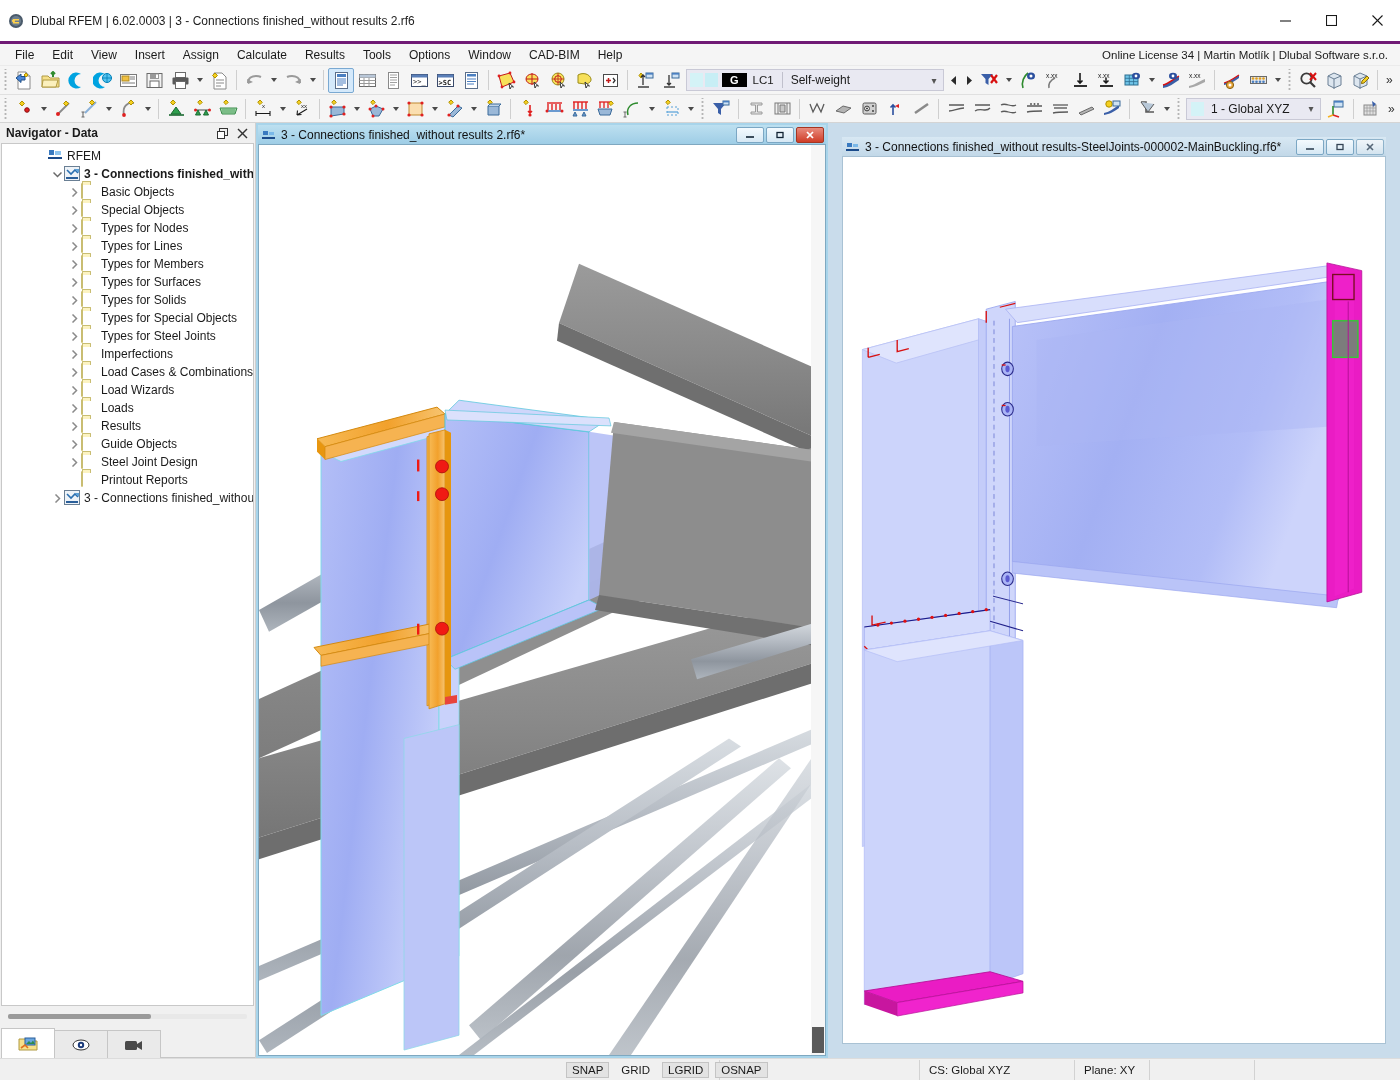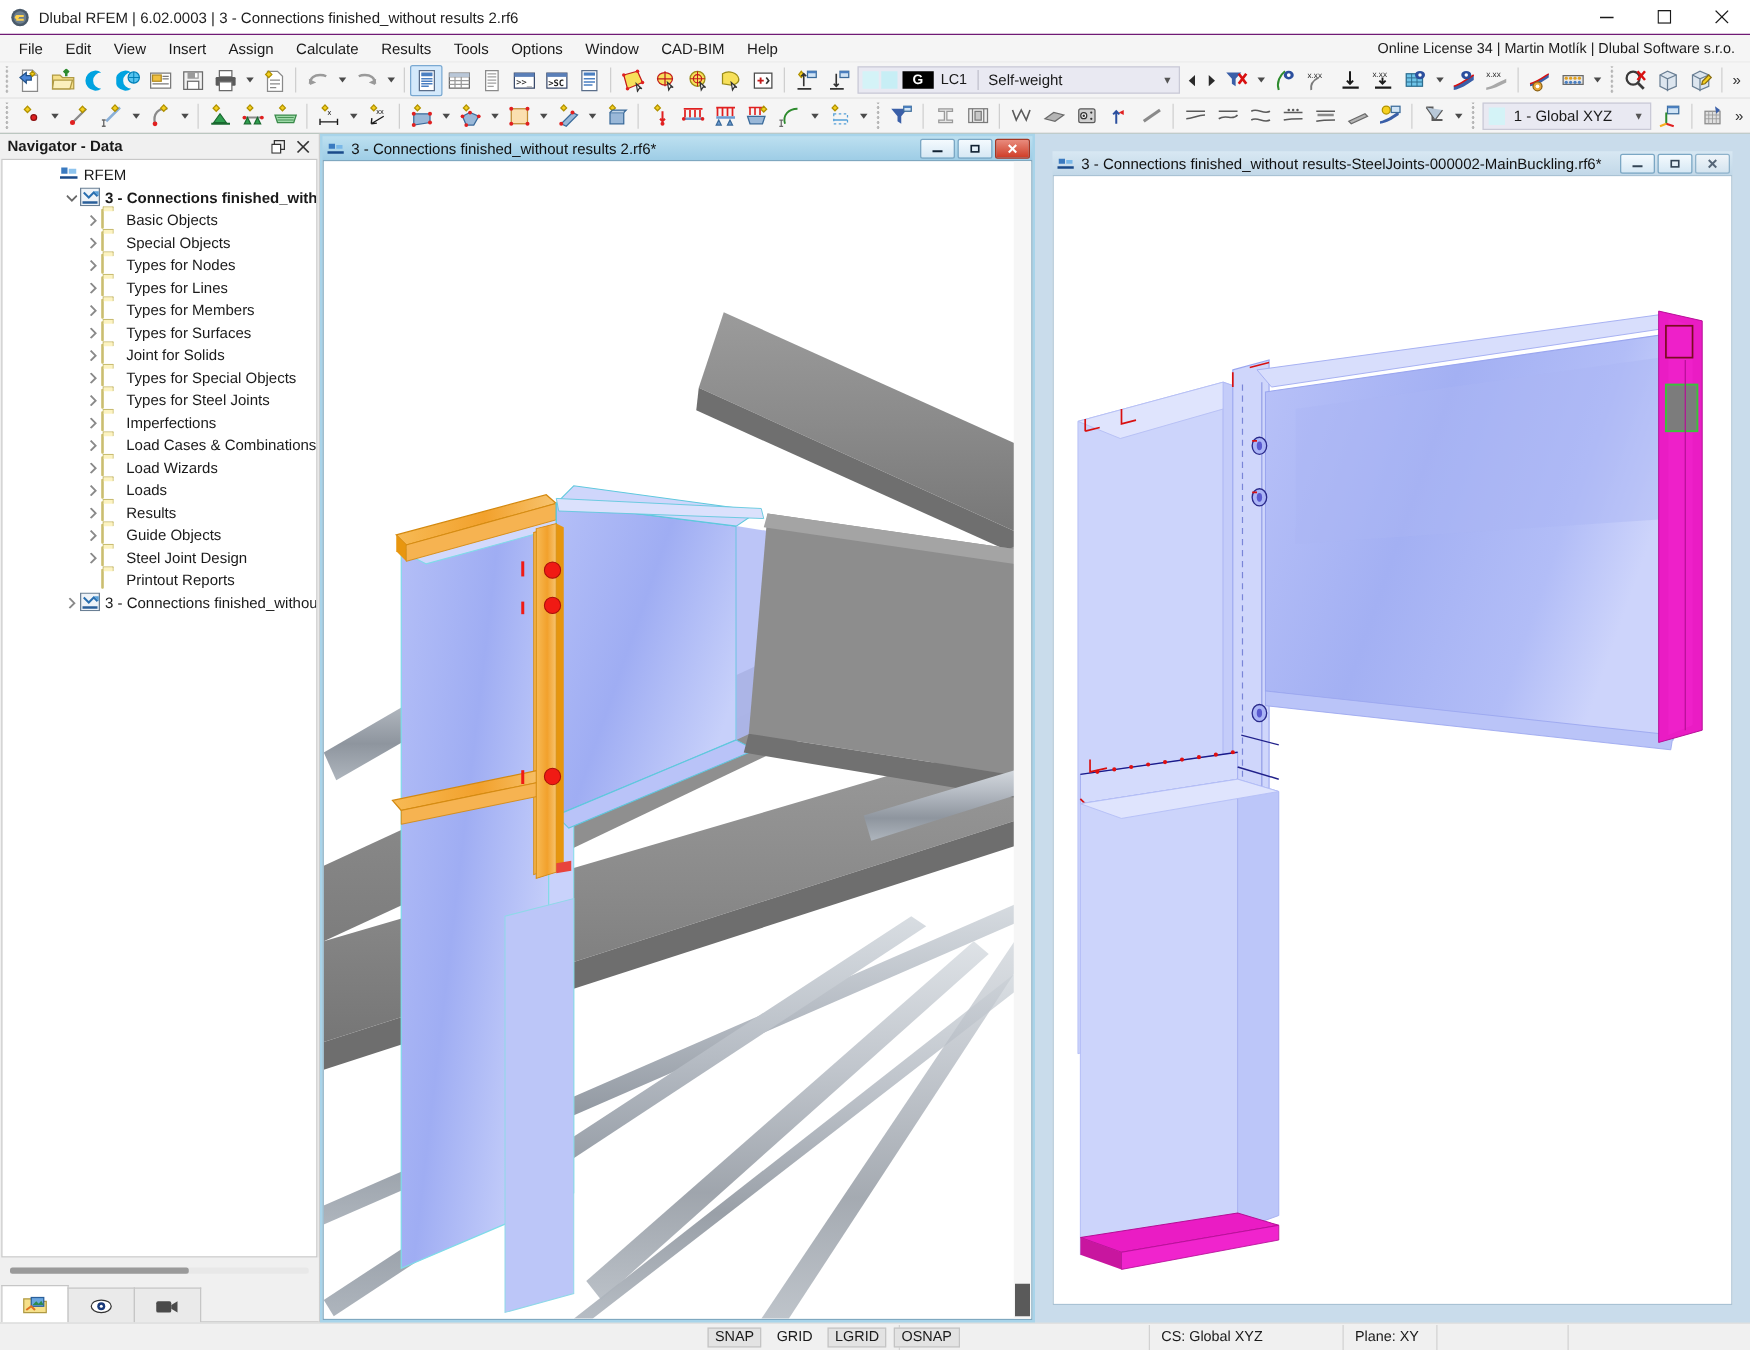--- a/index.html
+++ b/index.html
@@ -6,22 +6,22 @@
   html,body {
     width:1400px; height:1080px; overflow:hidden;
     font-family:"Liberation Sans", sans-serif;
     font-size:12px; color:#1a1a1a;
     background:#f0f0f0;
   }
   #app { width:1400px; height:1080px; display:flex; flex-direction:column; background:#f0f0f0; }
 
   
   .titlebar {
-    height:28px; background:#ffffff; display:flex; align-items:center;
-    border-bottom:1px solid #701a75; flex:none;
+    height:44px; background:#ffffff; display:flex; align-items:center;
+    border-bottom:3px solid #701a75; flex:none;
   }
   .titlebar .tb-icon { width:16px; height:16px; margin:0 7px 0 8px; flex:none; position:relative; }
   .titlebar .tb-text { font-size:12px; color:#1c1c1c; white-space:nowrap; }
   .win-ctrls { margin-left:auto; display:flex; height:28px; }
   .win-btn { width:46px; height:28px; display:flex; align-items:center; justify-content:center;
              font-size:11px; color:#1a1a1a; }
   .win-btn svg { display:block; }
 
   
   .menubar { height:22px; background:#f5f5f5; display:flex; align-items:center;
@@ -56,21 +56,21 @@
   .lc-name { font-size:12px; flex:1; white-space:nowrap; overflow:hidden; }
   .lc-chev { width:18px; text-align:center; color:#555; font-size:10px; flex:none; }
 
   .cs-combo { height:22px; width:135px; background:#e9e9f2; border:1px solid #c9c9d6;
               display:flex; align-items:center; margin:4px 2px; flex:none; }
   .cs-sw { width:13px; height:14px; background:#d4f3f7; margin-left:4px; flex:none; }
   .cs-name { font-size:12px; margin-left:7px; flex:1; white-space:nowrap; }
   .chev-dbl { font-size:12px; color:#333; padding:0 4px; }
 
   
-  .body { flex:1; display:flex; min-height:0; background:#14532d; }
+  .body { flex:1; display:flex; min-height:0; background:#86efac; }
 
   
   .navigator { width:256px; flex:none; display:flex; flex-direction:column;
                background:#f0f0f0; border-right:1px solid #cfcfcf; }
   .nav-header { height:20px; display:flex; align-items:center; padding:0 4px 0 6px; flex:none; }
   .nav-title { font-size:12px; font-weight:bold; color:#1a1a1a; }
   .nav-hdr-btns { margin-left:auto; display:flex; gap:2px; align-items:center; }
   .nav-hdr-btn { width:18px;height:16px;display:flex;align-items:center;justify-content:center;color:#333; }
   .nav-tree { flex:1; background:#ffffff; border:1px solid #c8c8c8; margin:0 1px;
               overflow:hidden; padding-top:3px; position:relative; }
@@ -930,21 +930,21 @@
             <span class="tlabel">Types for Surfaces</span>
           </div>
           <div class="tnode">
             <span class="tspacer" style="width: 34px;"></span>
             <span class="twist">
               <svg width="9" height="9" viewBox="0 0 9 9">
                 <path d="M2.5 0.5L6.5 4.5L2.5 8.5" fill="none" stroke="#8a8a8a" stroke-width="1.5"></path>
               </svg>
             </span>
             <span class="ticon"><span class="folder"></span></span>
-            <span class="tlabel">Joint for Solids</span>
+            <span class="tlabel">Types for Solids</span>
           </div>
           <div class="tnode">
             <span class="tspacer" style="width: 34px;"></span>
             <span class="twist">
               <svg width="9" height="9" viewBox="0 0 9 9">
                 <path d="M2.5 0.5L6.5 4.5L2.5 8.5" fill="none" stroke="#8a8a8a" stroke-width="1.5"></path>
               </svg>
             </span>
             <span class="ticon"><span class="folder"></span></span>
             <span class="tlabel">Types for Special Objects</span>

